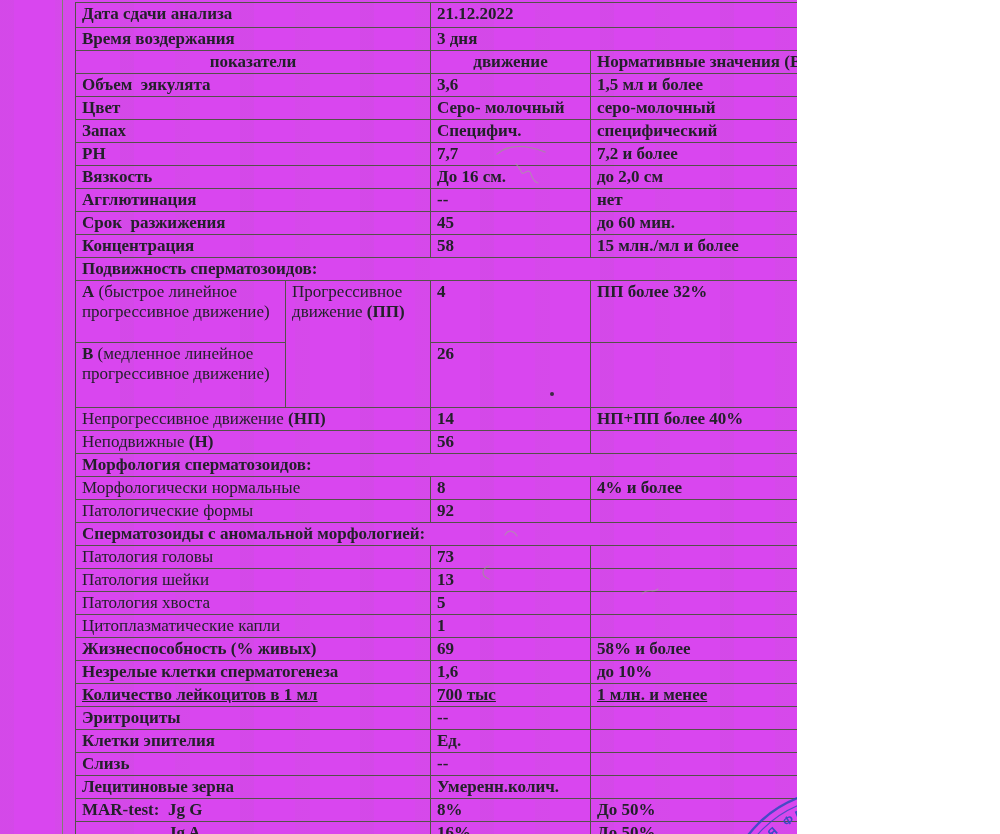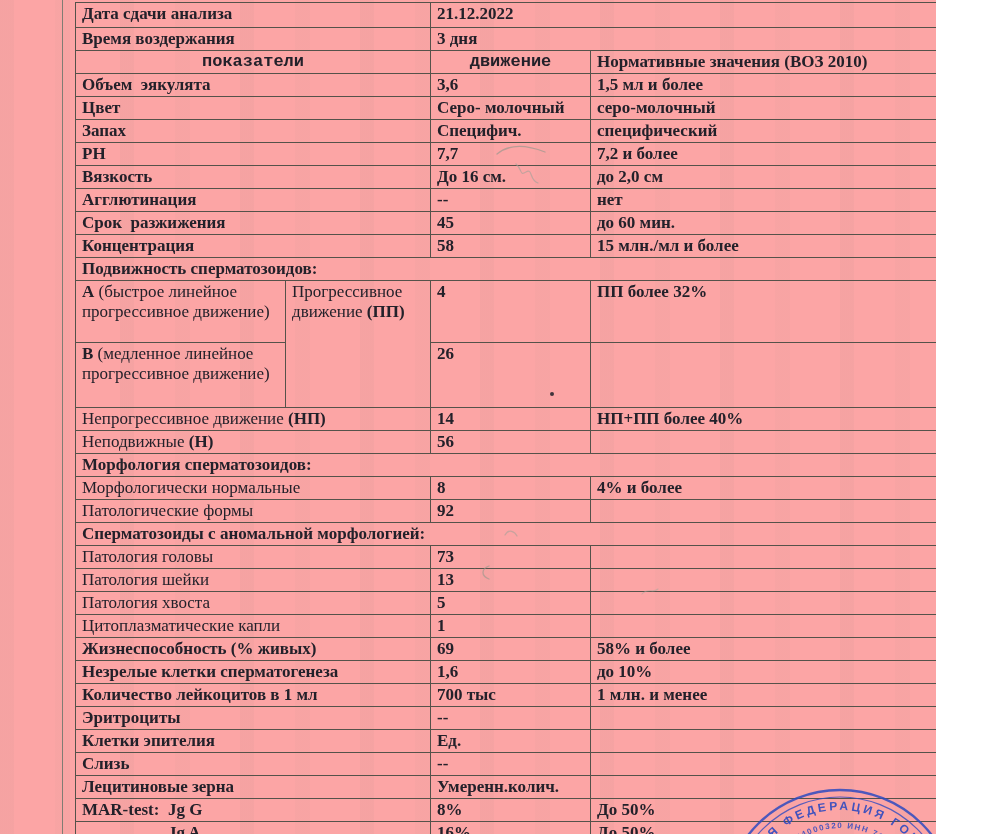--- a/index.html
+++ b/index.html
@@ -1,18 +1,18 @@
 <!DOCTYPE html>
 <html style="--ink: #23212a; --line: #55524a;"><head>
 <meta charset="utf-8">
 <style>
   html,body{margin:0;padding:0;}
   .page{
-    position:relative;width:936px;height:834px;overflow:hidden;
-    background:#fca5a5;
+    position:relative;width:797px;height:834px;overflow:hidden;
+    background:#d946ef;
     font-family:"Liberation Serif", serif;
     color:var(--ink,#23212a);
   }
   .streaks{
     position:absolute;inset:0;pointer-events:none;
     background:repeating-linear-gradient(90deg,
       rgba(120,120,110,0.05) 0 14px, rgba(255,255,255,0) 14px 55px,
       rgba(140,140,125,0.04) 55px 70px, rgba(255,255,255,0) 70px 120px);
   }
   .left-rule{position:absolute;left:62px;top:0;width:1px;height:834px;background:#807d73;}
@@ -20,21 +20,21 @@
     position:absolute;left:75px;top:2px;width:862px;
     border-collapse:collapse;table-layout:fixed;
   }
   table.report td{
     border:1.5px solid var(--line,#55524a);
     vertical-align:top;padding:1px 6px;
     font-size:17px;line-height:20px;white-space:pre-wrap;
     overflow:hidden;
   }
   .b{font-weight:700;}
-  td.center{text-align:center;font-family:Liberation Mono, monospace;}
+  td.center{text-align:center;}
   td.section{font-weight:700;margin-top:16px;}
   td.mid{vertical-align:middle;}
   .mark{position:absolute;pointer-events:none;}
   .stamp{position:absolute;left:712px;top:776px;pointer-events:none;}
 </style>
 </head>
 <body>
 
 <div class="page">
   <div class="streaks"></div>
@@ -164,21 +164,21 @@
         <tr style="height: 22px;">
           <td colspan="2"><span class="b">Жизнеспособность (% живых)</span></td>
           <td><span class="b">69</span></td>
           <td><span class="b">58% и более</span></td>
         </tr>
         <tr style="height: 23px;">
           <td colspan="2"><span class="b">Незрелые клетки сперматогенеза</span></td>
           <td><span class="b">1,6</span></td>
           <td><span class="b">до 10%</span></td>
         </tr>
-        <tr style="height: 23px;">
+        <tr style="height: 23px; text-decoration: underline;">
           <td colspan="2"><span class="b">Количество лейкоцитов в 1 мл</span></td>
           <td><span class="b">700 тыс</span></td>
           <td><span class="b">1 млн. и менее</span></td>
         </tr>
         <tr style="height: 22px;">
           <td colspan="2"><span class="b">Эритроциты</span></td>
           <td><span class="b">--</span></td>
           <td></td>
         </tr>
         <tr style="height: 23px;">

